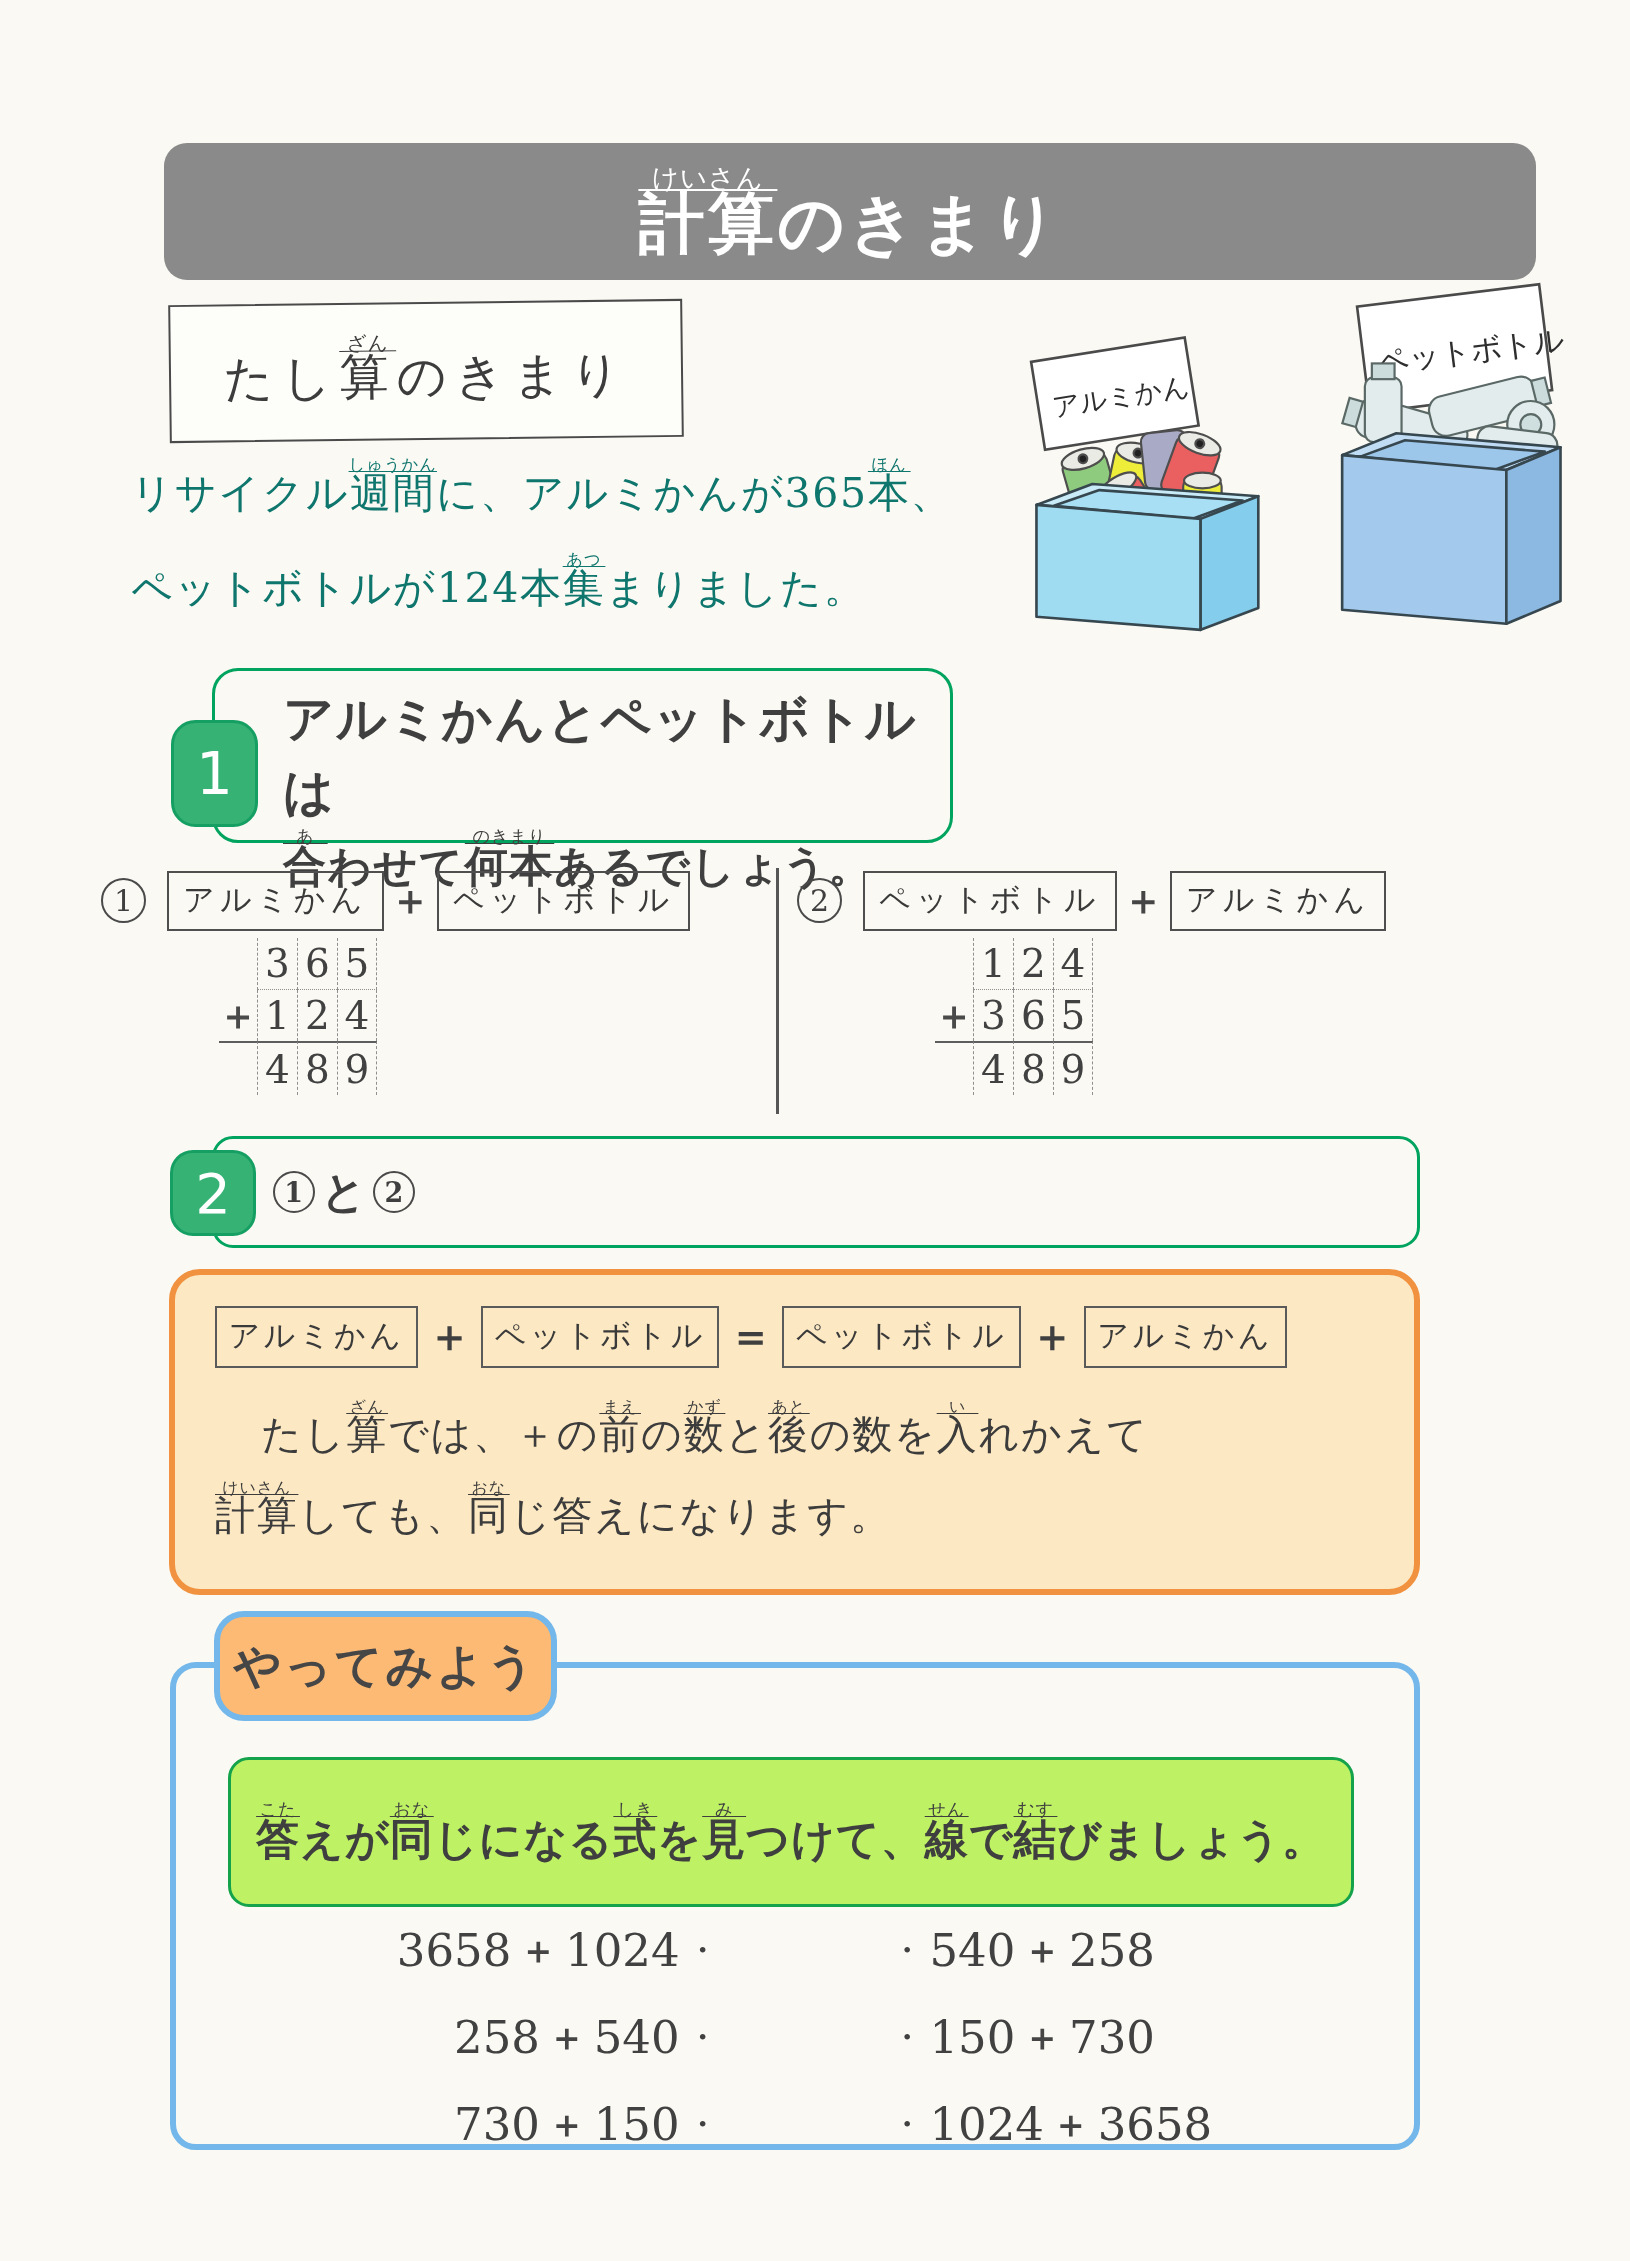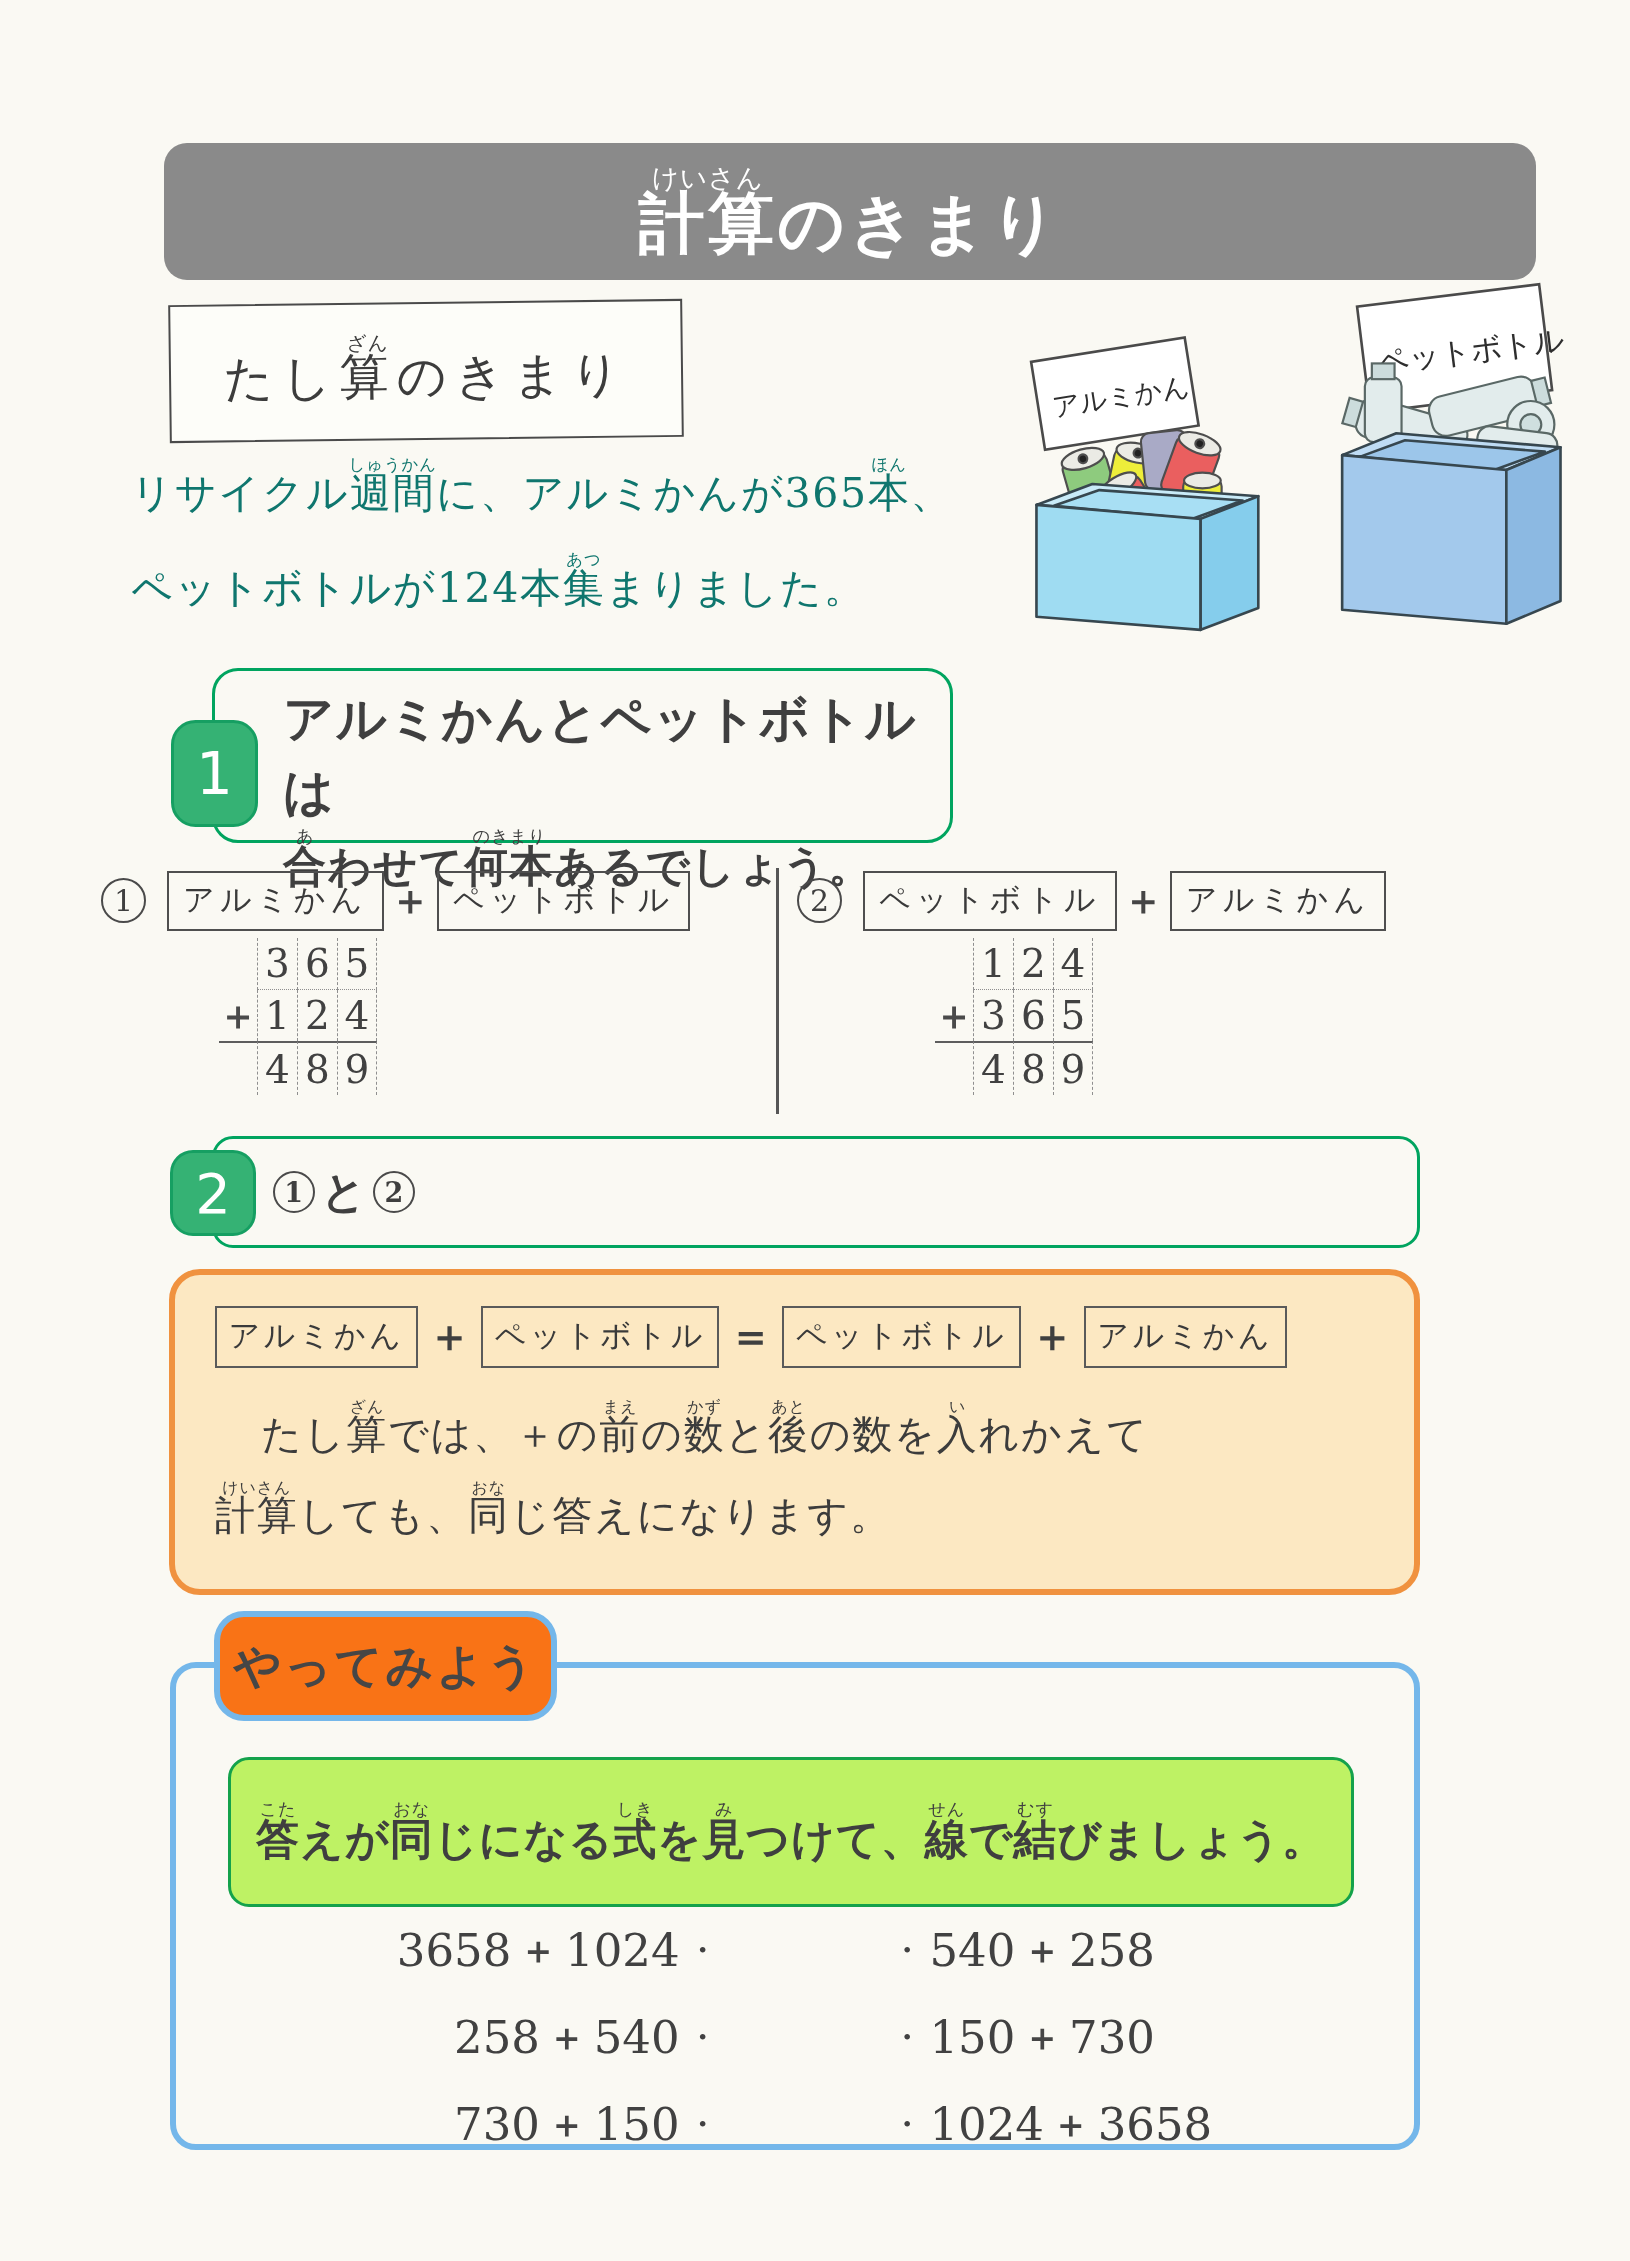--- a/index.html
+++ b/index.html
@@ -2,21 +2,21 @@
 <html style="font-size:14px"><head>
 <meta charset="utf-8">
 <style>
   * { margin:0; padding:0; box-sizing:border-box; }
   html,body { background:#e8e6e0; }
   body { width:1630px; height:2261px; position:relative; margin:0 auto;
          font-family:"DejaVu Sans", sans-serif; color:#3f3f3f; }
   .page { position:absolute; inset:0; background:#faf9f3; overflow:hidden; }
 
   ruby { ruby-align:center; }
-  rt { font-size:40%; font-weight:500; letter-spacing:0.9px; }
+  rt { font-size:40%; font-weight:500; letter-spacing:0.9px;text-decoration:underline; }
 
   
   .banner { position:absolute; left:164px; top:143px; width:1372px; height:137px;
             background:#8a8a8a; border-radius:23px;
             display:flex; align-items:center; justify-content:center; }
   .banner-title { color:#ffffff; font-size:66px; font-weight:bold; letter-spacing:3.5px;
                   line-height:1.05; text-align:center; }
   .banner-title rt { color:#ffffff; font-weight:500; }
 
   
@@ -85,21 +85,21 @@
   .wbox-o { border:2.6px solid #5a5a5a; padding:7px 11.4px 8.7px; font-family:"DejaVu Serif", serif;
             font-size:31px; letter-spacing:3.5px; color:#3a3a3a; white-space:nowrap; }
   .op { font-size:44px; font-weight:bold; color:#3f3f3f; }
   .rule-line { font-family:"DejaVu Serif", serif; font-size:40px; letter-spacing:1.7px;
                color:#3c3c3c; line-height:1.15; }
   .rule-line1 { margin-top:31px;margin-left:46px; }
   .rule-line2 { margin-top:23px; }
 
   
   .try-tab { position:absolute; left:214px; top:1611px; width:343px; height:110px;
-             background:#f97316; border:6.1px solid #74b7ea; border-radius:30px; z-index:3;
+             background:#fdba74; border:6.1px solid #74b7ea; border-radius:30px; z-index:3;
              display:flex; align-items:center; justify-content:center;
              font-size:47px; font-weight:bold; letter-spacing:2.6px; color:#464646; }
   .try-box { position:absolute; left:170px; top:1662px; width:1250px; height:488px;
              border:6.1px solid #74b7ea; border-radius:26px; z-index:2; }
   .try-inner { position:absolute; left:52px; top:89px; width:1126px; height:150px;
                border:3.5px solid #14a24b; border-radius:21px; background:#bef264;
                display:flex; align-items:center; justify-content:center; }
   .try-instruction { font-size:43px; font-weight:bold; letter-spacing:0.9px; line-height:1.1; }
   .match-rows { position:absolute; left:33px; top:255px; right:26px; }
   .match-row { display:flex; align-items:center; height:54px; margin-bottom:33px;

